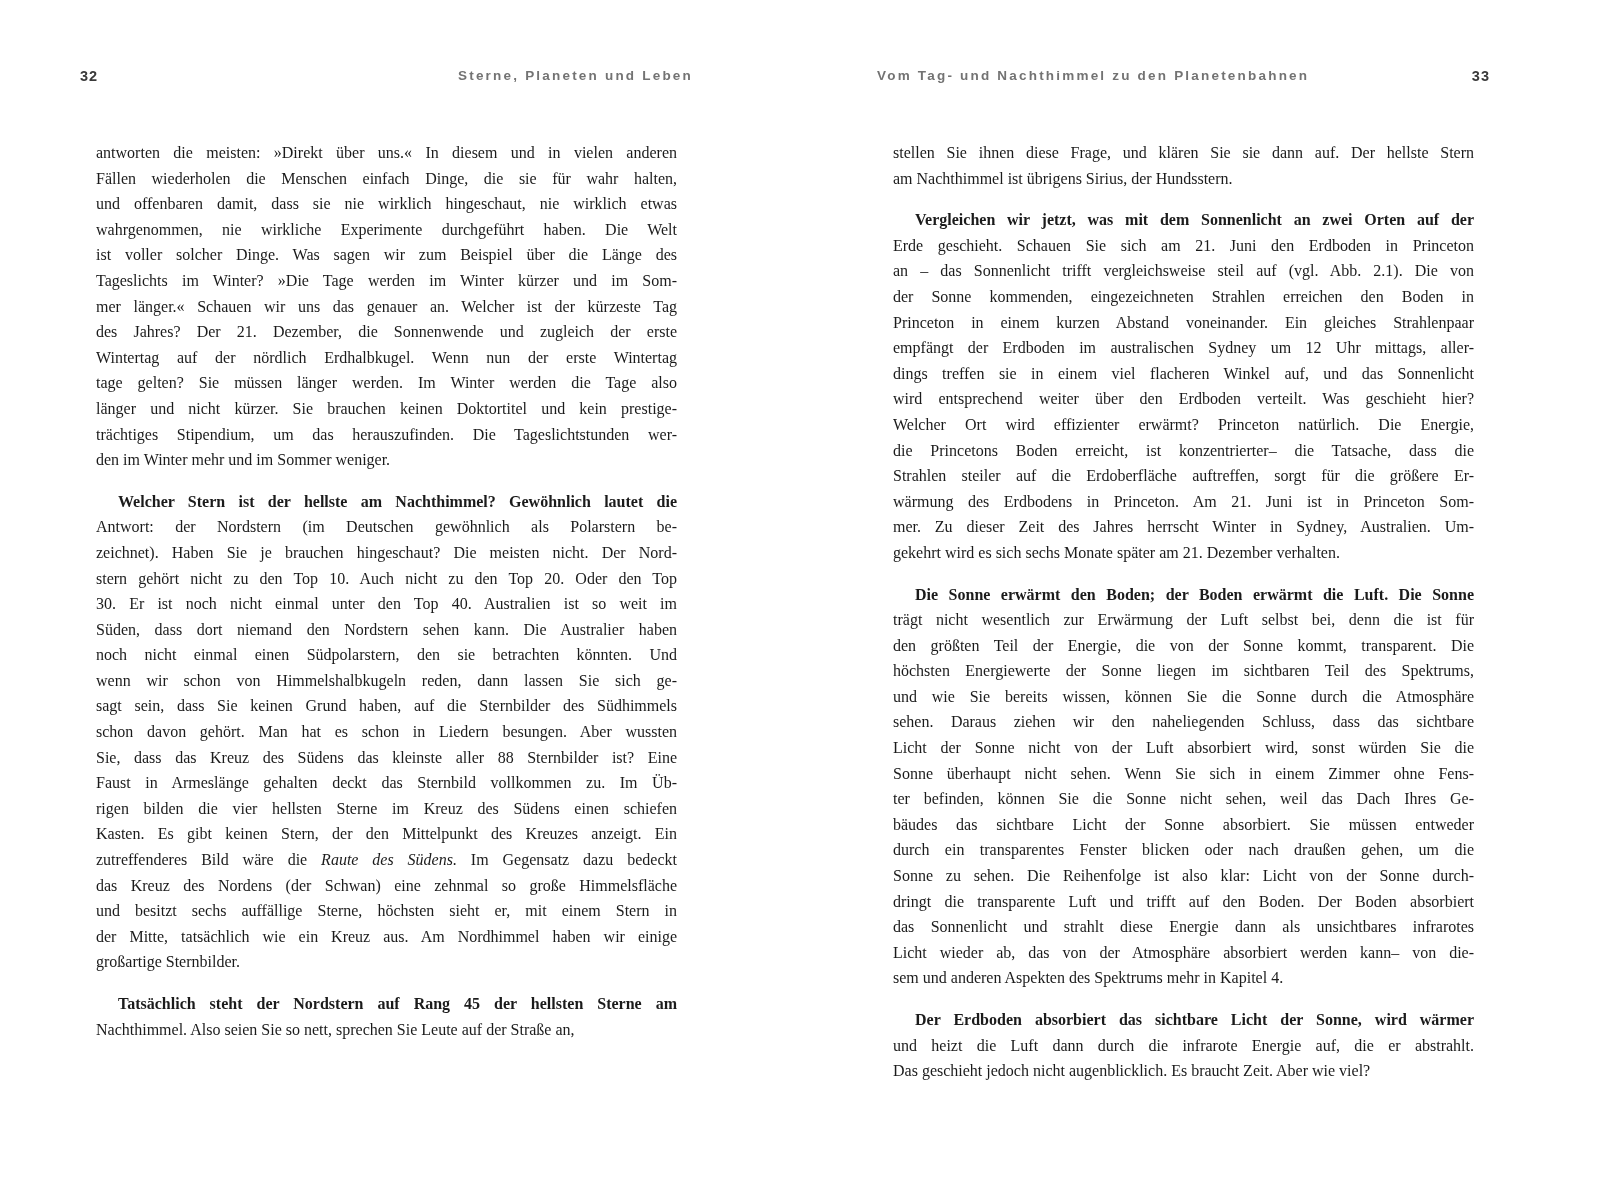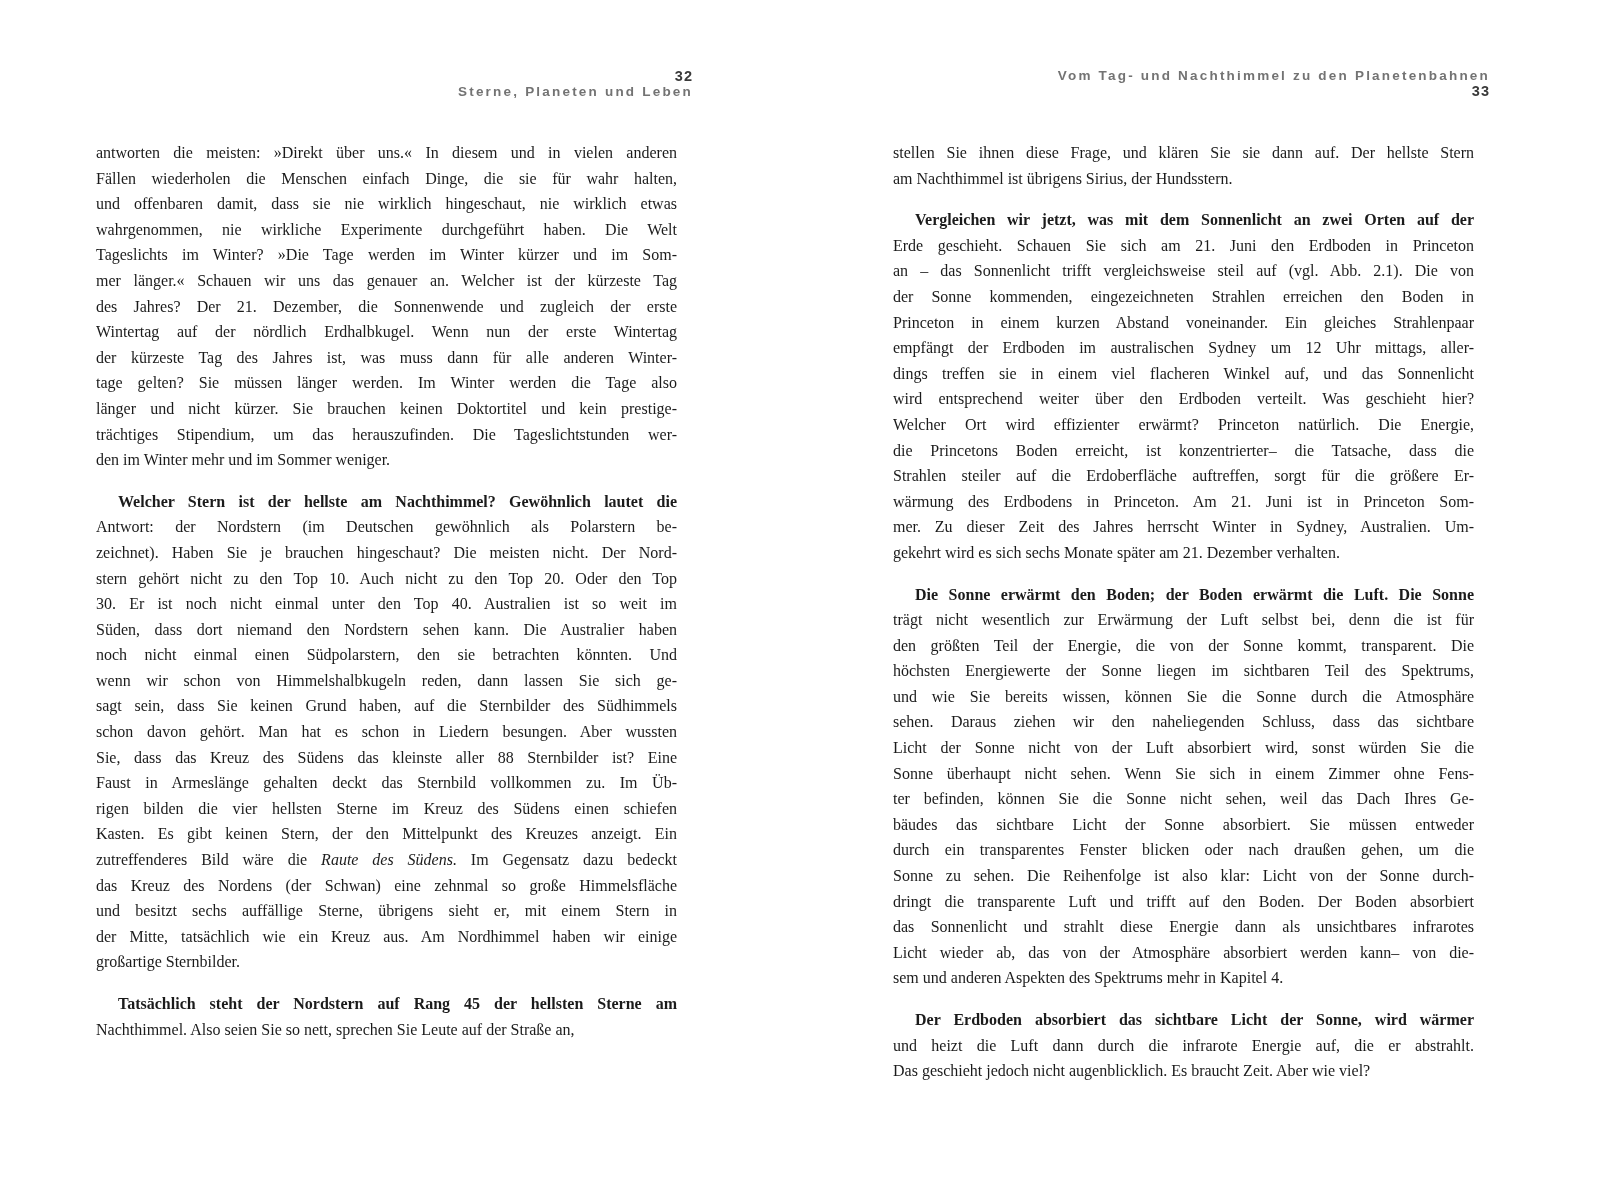--- a/index.html
+++ b/index.html
@@ -13,25 +13,24 @@
   }
   .page {
     position: absolute;
     top: 68px;
     width: 613px;
   }
   .page-left { left: 80px; }
   .page-right { left: 877px; }
   .page-header {
     display: flex;
-    align-items: flex-end;
+    align-items: flex-start;
     justify-content: space-between;
     font-family: "Liberation Sans", sans-serif;
     height: 20px;
-    flex-direction: column;
   }
   .running-head {
     font-size: 13.5px;
     font-weight: bold;
     letter-spacing: 2.2px;
     color: #737373;
     white-space: nowrap;
   }
   .page-number {
     font-size: 14.5px;
@@ -61,25 +60,25 @@
   <div class="page-header">
     <span class="page-number">32</span>
     <span class="running-head">Sterne, Planeten und Leben</span>
   </div>
   <div class="page-body">
       <div class="paragraph">
         <div class="line"><span>antworten die meisten: »Direkt über uns.« In diesem und in vielen anderen</span></div>
         <div class="line"><span>Fällen wiederholen die Menschen einfach Dinge, die sie für wahr halten,</span></div>
         <div class="line"><span>und offenbaren damit, dass sie nie wirklich hingeschaut, nie wirklich etwas</span></div>
         <div class="line"><span>wahrgenommen, nie wirkliche Experimente durchgeführt haben. Die Welt</span></div>
+        <div class="line"><span>ist voller solcher Dinge. Was sagen wir zum Beispiel über die Länge des</span></div>
         <div class="line"><span>Tageslichts im Winter? »Die Tage werden im Winter kürzer und im Som-</span></div>
         <div class="line"><span>mer länger.« Schauen wir uns das genauer an. Welcher ist der kürzeste Tag</span></div>
         <div class="line"><span>des Jahres? Der 21. Dezember, die Sonnenwende und zugleich der erste</span></div>
         <div class="line"><span>Wintertag auf der nördlich Erdhalbkugel. Wenn nun der erste Wintertag</span></div>
-        <div class="line"><span>der kürzeste Tag des Jahres ist, was muss dann für alle anderen Winter-</span></div>
         <div class="line"><span>tage gelten? Sie müssen länger werden. Im Winter werden die Tage also</span></div>
         <div class="line"><span>länger und nicht kürzer. Sie brauchen keinen Doktortitel und kein prestige-</span></div>
         <div class="line"><span>trächtiges Stipendium, um das herauszufinden. Die Tageslichtstunden wer-</span></div>
         <div class="line"><span>den im Winter mehr und im Sommer weniger.</span></div>
       </div>
       <div class="paragraph indent">
         <div class="line"><span>Welcher Stern ist der hellste am Nachthimmel? Gewöhnlich lautet die</span></div>
         <div class="line"><span>Antwort: der Nordstern (im Deutschen gewöhnlich als Polarstern be-</span></div>
         <div class="line"><span>zeichnet). Haben Sie je brauchen hingeschaut? Die meisten nicht. Der Nord-</span></div>
         <div class="line"><span>stern gehört nicht zu den Top 10. Auch nicht zu den Top 20. Oder den Top</span></div>
@@ -88,21 +87,21 @@
         <div class="line"><span>noch nicht einmal einen Südpolarstern, den sie betrachten könnten. Und</span></div>
         <div class="line"><span>wenn wir schon von Himmelshalbkugeln reden, dann lassen Sie sich ge-</span></div>
         <div class="line"><span>sagt sein, dass Sie keinen Grund haben, auf die Sternbilder des Südhimmels</span></div>
         <div class="line"><span>schon davon gehört. Man hat es schon in Liedern besungen. Aber wussten</span></div>
         <div class="line"><span>Sie, dass das Kreuz des Südens das kleinste aller 88 Sternbilder ist? Eine</span></div>
         <div class="line"><span>Faust in Armeslänge gehalten deckt das Sternbild vollkommen zu. Im Üb-</span></div>
         <div class="line"><span>rigen bilden die vier hellsten Sterne im Kreuz des Südens einen schiefen</span></div>
         <div class="line"><span>Kasten. Es gibt keinen Stern, der den Mittelpunkt des Kreuzes anzeigt. Ein</span></div>
         <div class="line"><span>zutreffenderes Bild wäre die </span><i>Raute des Südens.</i><span> Im Gegensatz dazu bedeckt</span></div>
         <div class="line"><span>das Kreuz des Nordens (der Schwan) eine zehnmal so große Himmelsfläche</span></div>
-        <div class="line"><span>und besitzt sechs auffällige Sterne, übrigens sieht er, mit einem Stern in</span></div>
+        <div class="line"><span>und besitzt sechs auffällige Sterne, höchsten sieht er, mit einem Stern in</span></div>
         <div class="line"><span>der Mitte, tatsächlich wie ein Kreuz aus. Am Nordhimmel haben wir einige</span></div>
         <div class="line"><span>großartige Sternbilder.</span></div>
       </div>
       <div class="paragraph indent">
         <div class="line"><span>Tatsächlich steht der Nordstern auf Rang 45 der hellsten Sterne am</span></div>
         <div class="line"><span>Nachthimmel. Also seien Sie so nett, sprechen Sie Leute auf der Straße an,</span></div>
       </div>
     </div>
 </div>
 

